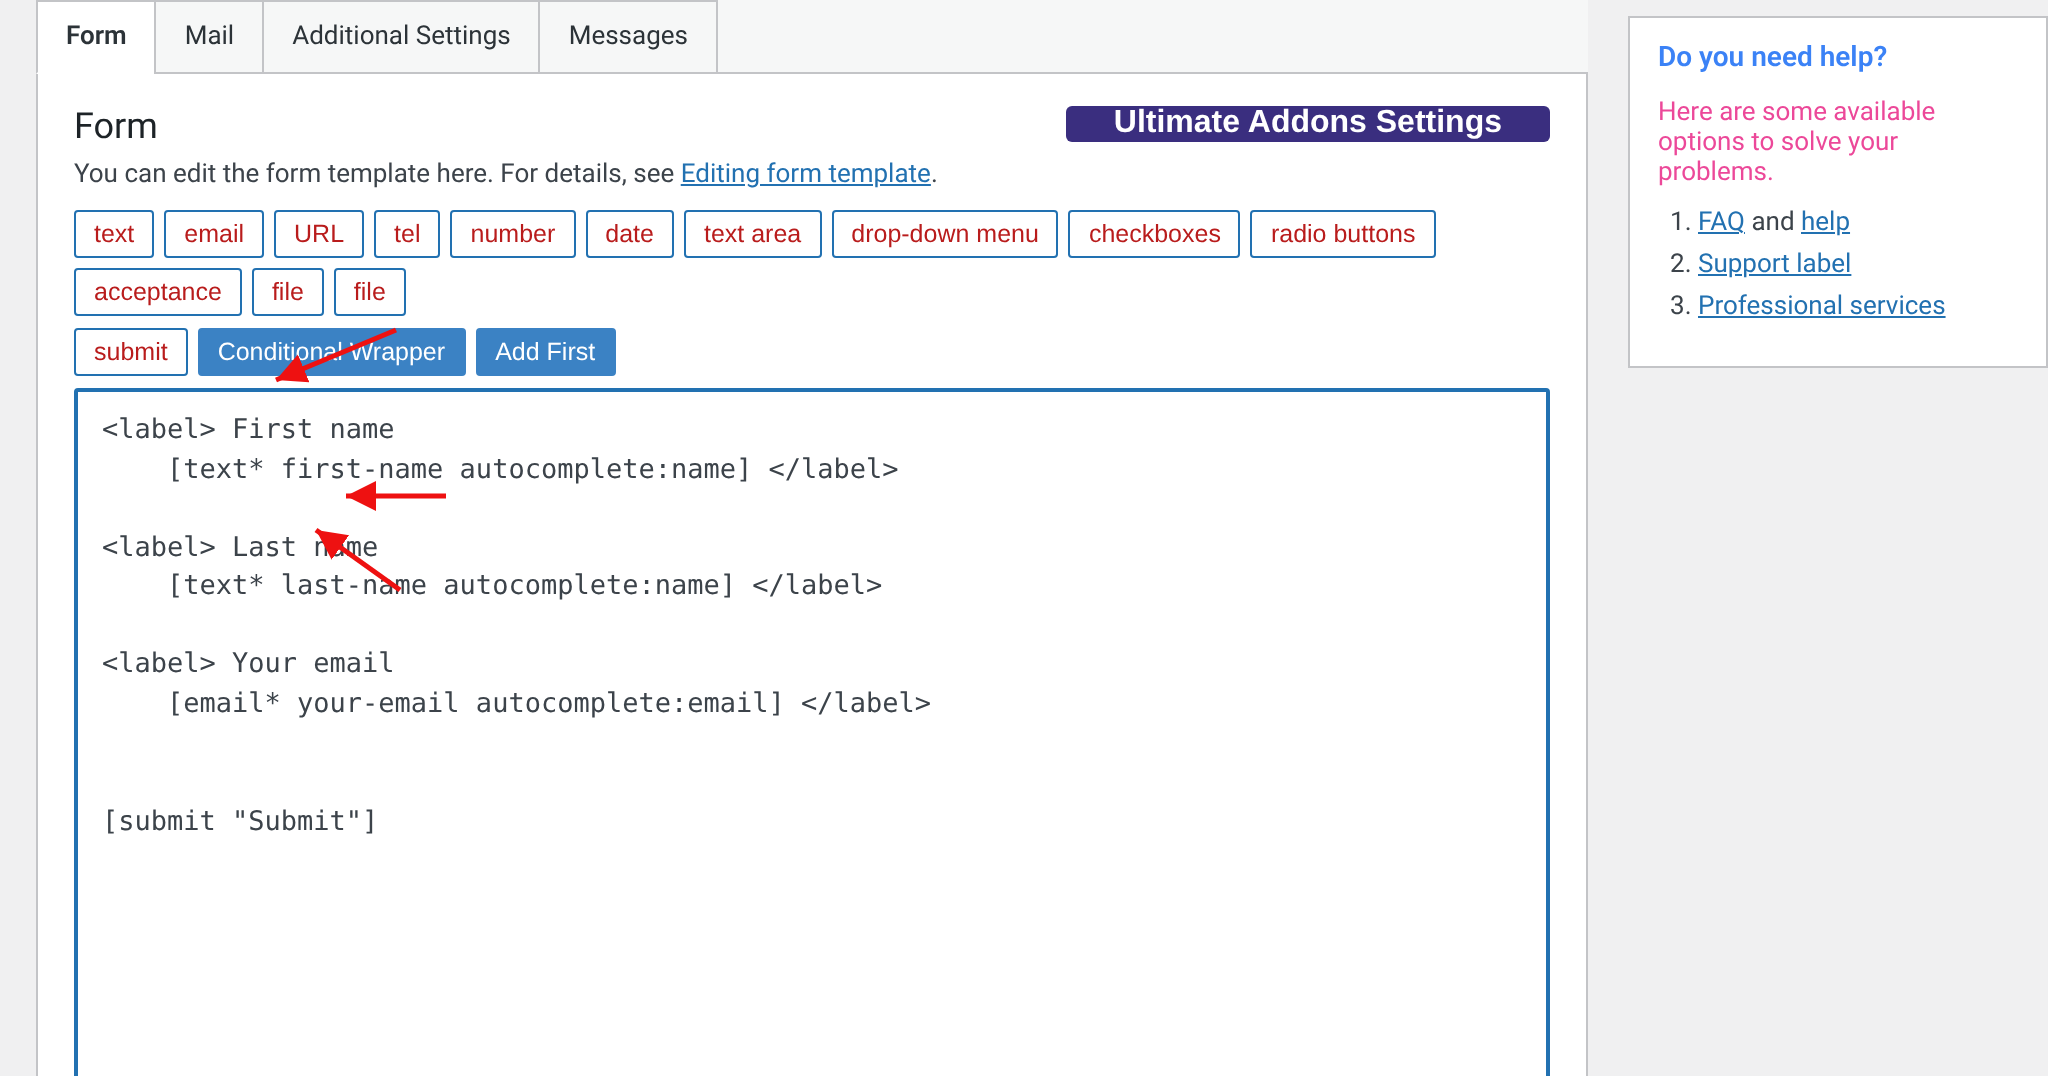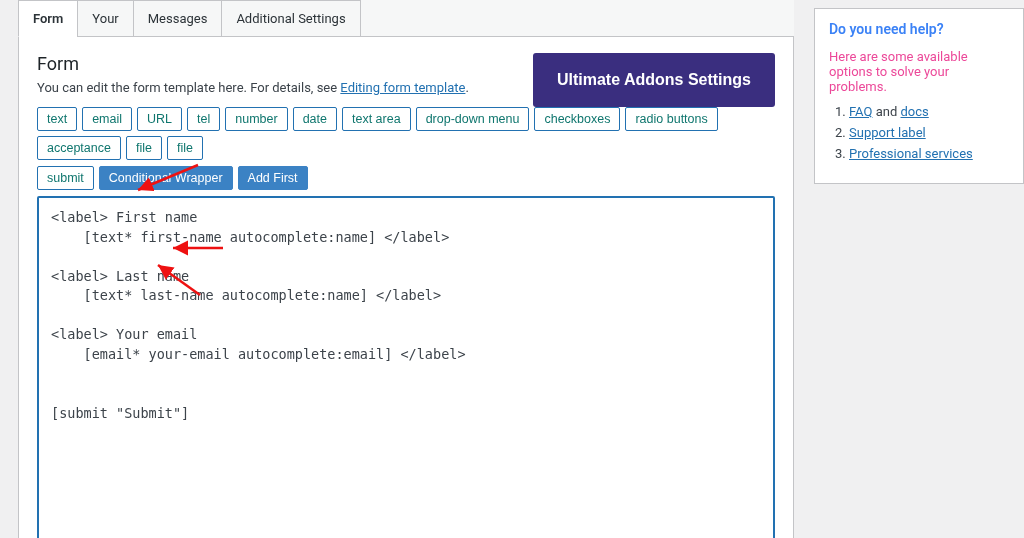--- a/index.html
+++ b/index.html
@@ -69,36 +69,36 @@
     .subtitle {
       font-size: 13px;
       color: #3c434a;
       margin-bottom: 10px;
     }
     .subtitle a { color: #2271b1; text-decoration: underline; }
     .big-btn {
       background: #3a2e7f;
       color: #fff;
       border: none;
-      padding: 18px 24px;
+      padding: 0 24px;
       font-size: 16px;
       font-weight: 600;
       border-radius: 3px;
       cursor: pointer;
     }
     .tag-row {
       display: flex;
       flex-wrap: wrap;
       gap: 5px;
       margin-bottom: 6px;
     }
     .tag-btn {
       background: #fff;
       border: 1px solid #2271b1;
-      color: #0f766e;
+      color: #b91c1c;
       padding: 4px 9px;
       font-size: 12.5px;
       border-radius: 2px;
       cursor: pointer;
     }
     .tag-btn.blue {
       background: #3b82c4;
       border-color: #3b82c4;
       color: #fff;
     }
@@ -150,23 +150,23 @@
     }
     .arrow svg { display: block; }
   </style>
 </head>
 <body>
 
 <div class="main-wrap">
   <div class="left-col">
     <div class="tabs">
       <div class="tab active">Form</div>
-      <div class="tab">Your</div>
+      <div class="tab">Mail</div>
+      <div class="tab">Additional Settings</div>
       <div class="tab">Messages</div>
-      <div class="tab">Additional Settings</div>
     </div>
 
     <div class="panel">
       <div class="panel-head">
         <div class="panel-head-left">
           <h2>Form</h2>
           <div class="subtitle">
             <span>You can edit the form template here. For details, see </span><a href="#">Editing form template</a><span>.</span>
           </div>
         </div>
@@ -208,21 +208,21 @@
 [submit "Submit"]</textarea>
     </div>
   </div>
 
   <div class="right-col">
     <div class="help-box">
       <h3>Do you need help?</h3>
       <p class="help-intro">Here are some available options to solve your problems.</p>
       <ol class="help-list">
         <li>
-          <a href="#" class="dotword">FAQ</a><span> and </span><a href="#" class="dotword">docs</a>
+          <a href="#" class="dotword">FAQ</a><span> and </span><a href="#" class="dotword">help</a>
         </li>
         <li>
           <a href="#" class="dotword">Support label</a>
         </li>
         <li>
           <a href="#" class="dotword">Professional services</a>
         </li>
       </ol>
     </div>
   </div>

